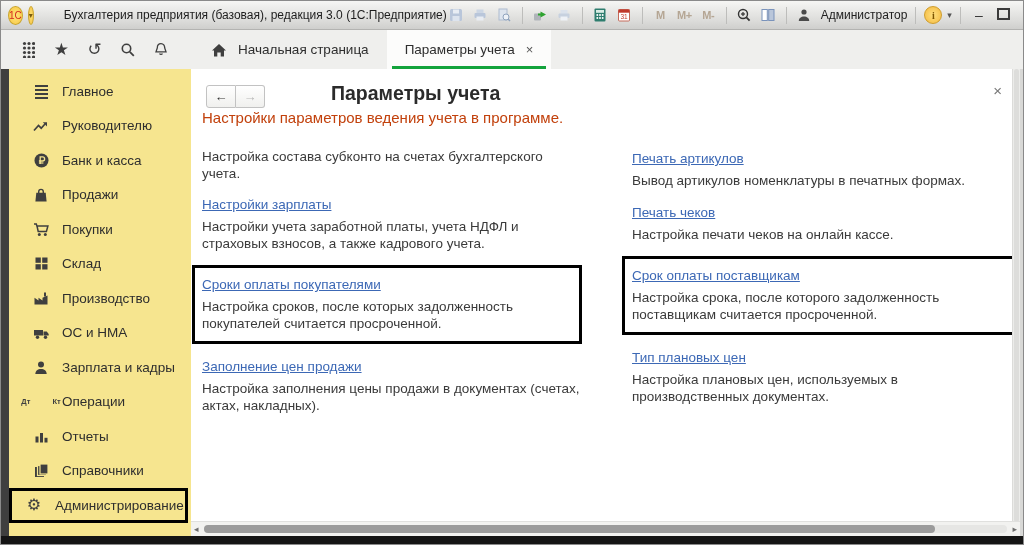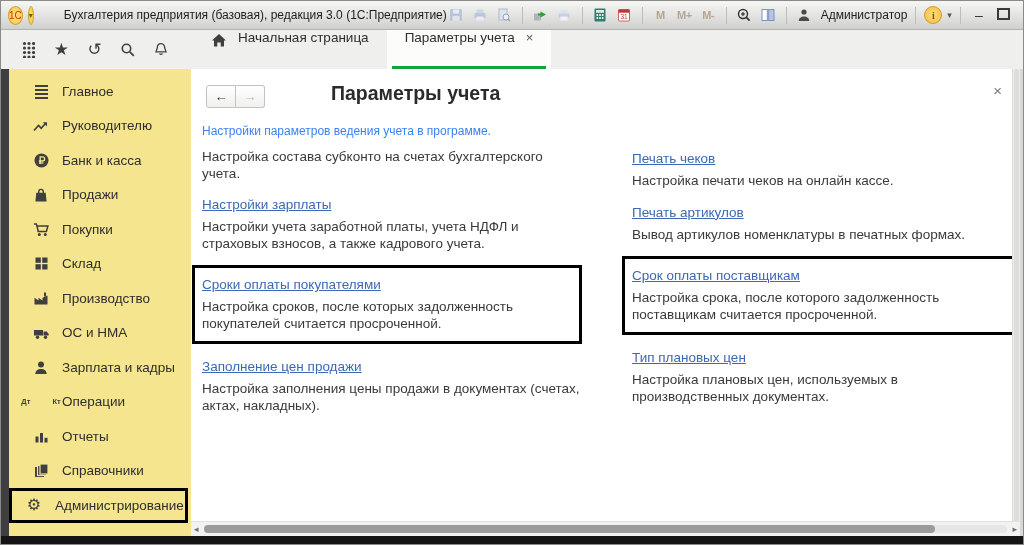--- a/index.html
+++ b/index.html
@@ -16,21 +16,21 @@
   .user-label{font-size:12px;color:#222;margin-left:2px;}
   .info-badge{width:16px;height:16px;border-radius:50%;background:radial-gradient(#ffe080,#f3b93e);border:1px solid #cf9d2c;display:flex;align-items:center;justify-content:center;font-size:10px;font-weight:bold;color:#7c5300;font-family:"Liberation Serif",serif;}
   .caret{font-size:9px;color:#555;}
   .winctl{font-size:14px;color:#3a3a3a;width:20px;text-align:center;cursor:pointer;}
   .maxbox{width:9px;height:8px;border:2px solid #3a3a3a;display:inline-block;}
   
   .tabbar{position:absolute;top:29px;left:0;right:0;height:39px;background:#efefed;display:flex;align-items:stretch;}
   .navicons{width:190px;display:flex;align-items:center;justify-content:space-between;padding:0 20px 0 17px;box-sizing:border-box;}
   .nicon{display:inline-flex;align-items:center;justify-content:center;width:20px;height:20px;cursor:pointer;color:#3f3f3f;}
   .glyph{font-family:"DejaVu Sans",sans-serif;font-size:17px;color:#3f3f3f;line-height:1;}
-  .tab{display:flex;gap:9px;padding:0 18px;font-size:13.5px;color:#2e2e2e;position:relative;cursor:pointer;}
+  .tab{display:flex;align-items:center;gap:9px;padding:0 18px;font-size:13.5px;color:#2e2e2e;position:relative;cursor:pointer;}
   .tab.active{background:#fcfcfb;}
   .tab.active::after{content:"";position:absolute;left:5px;right:5px;bottom:0;height:3px;background:#13a33c;}
   .tab-close{color:#555;font-size:13px;margin-left:2px;cursor:pointer;}
   
   .body{position:absolute;top:68px;left:0;right:0;bottom:8px;display:flex;}
   .bottom-strip{position:absolute;left:0;right:0;bottom:0;height:8px;background:#141414;}
   
   .sidebar{width:190px;box-sizing:border-box;background:#f6e58f;box-shadow:inset 8px 0 0 #3f3f3f, inset 6px 0 0 #cccccc;padding:5px 0 0 8px;flex-shrink:0;}
   .side-item{height:34.5px;display:flex;align-items:center;padding-left:23px;font-size:13.5px;color:#2e2e2e;cursor:pointer;box-sizing:border-box;}
   .side-item .sicon{width:18px;height:17px;margin-right:12px;display:flex;align-items:center;justify-content:center;flex-shrink:0;}
@@ -39,21 +39,21 @@
   .icon-dtkt i{font-style:normal;display:block;}
   .icon-dtkt i:last-child{margin-left:22px;}
   
   .main{flex:1;background:#ffffff;position:relative;overflow:hidden;margin-right:3px;}
   .navbtns{position:absolute;top:16px;left:15px;display:flex;}
   .navbtn{width:28px;height:21px;border:1px solid #c2c2c2;background:linear-gradient(#ffffff,#f0f0ee);display:flex;align-items:center;justify-content:center;font-size:13px;cursor:pointer;}
   .navbtn.back{border-radius:3px 0 0 3px;color:#333;}
   .navbtn.fwd{border-radius:0 3px 3px 0;color:#b8b8b8;border-left:none;}
   .form-title{position:absolute;top:13px;left:140px;font-size:19.5px;font-weight:600;color:#2b2b2b;}
   .form-close{position:absolute;top:13px;right:18px;font-size:15px;color:#777;cursor:pointer;}
-  .subtitle{position:absolute;top:55px;left:11px;font-size:12px;color:#3b82f6;}
+  .subtitle{position:absolute;top:40px;left:11px;font-size:15px;color:#c2410c;}
   .columns{position:absolute;top:80px;left:11px;display:flex;gap:50px;}
   .col-left{width:380px;}
   .col-right{width:386px;}
   .group{margin-bottom:13px;}
   .slink{display:inline-block;font-size:13.5px;color:#3c68b5;text-decoration:underline;cursor:pointer;margin-bottom:7px;}
   .slink.focused{outline:1px dotted #8aa4c8;outline-offset:2px;}
   .gdesc{font-size:13.5px;color:#3a3a3a;line-height:16.5px;}
   .group.boxed{border:3px solid #000;padding:7px 6px 9px 7px;margin-left:-10px;margin-bottom:13px;}
   .col-right .group.boxed{margin-right:-10px;}
   
@@ -364,26 +364,26 @@
             <a class="slink">Сроки оплаты покупателями</a>
             <div class="gdesc">Настройка сроков, после которых задолженность покупателей считается просроченной.</div>
           </div>
           <div class="group">
             <a class="slink">Заполнение цен продажи</a>
             <div class="gdesc">Настройка заполнения цены продажи в документах (счетах, актах, накладных).</div>
           </div>
         </div>
         <div class="col-right">
           <div class="group">
+            <a class="slink">Печать артикулов</a>
+            <div class="gdesc">Вывод артикулов номенклатуры в печатных формах.</div>
+          </div>
+          <div class="group">
             <a class="slink">Печать чеков</a>
             <div class="gdesc">Настройка печати чеков на онлайн кассе.</div>
-          </div>
-          <div class="group">
-            <a class="slink">Печать артикулов</a>
-            <div class="gdesc">Вывод артикулов номенклатуры в печатных формах.</div>
           </div>
           <div class="group boxed">
             <a class="slink">Срок оплаты поставщикам</a>
             <div class="gdesc">Настройка срока, после которого задолженность поставщикам считается просроченной.</div>
           </div>
           <div class="group">
             <a class="slink">Тип плановых цен</a>
             <div class="gdesc">Настройка плановых цен, используемых в производственных документах.</div>
           </div>
         </div>

